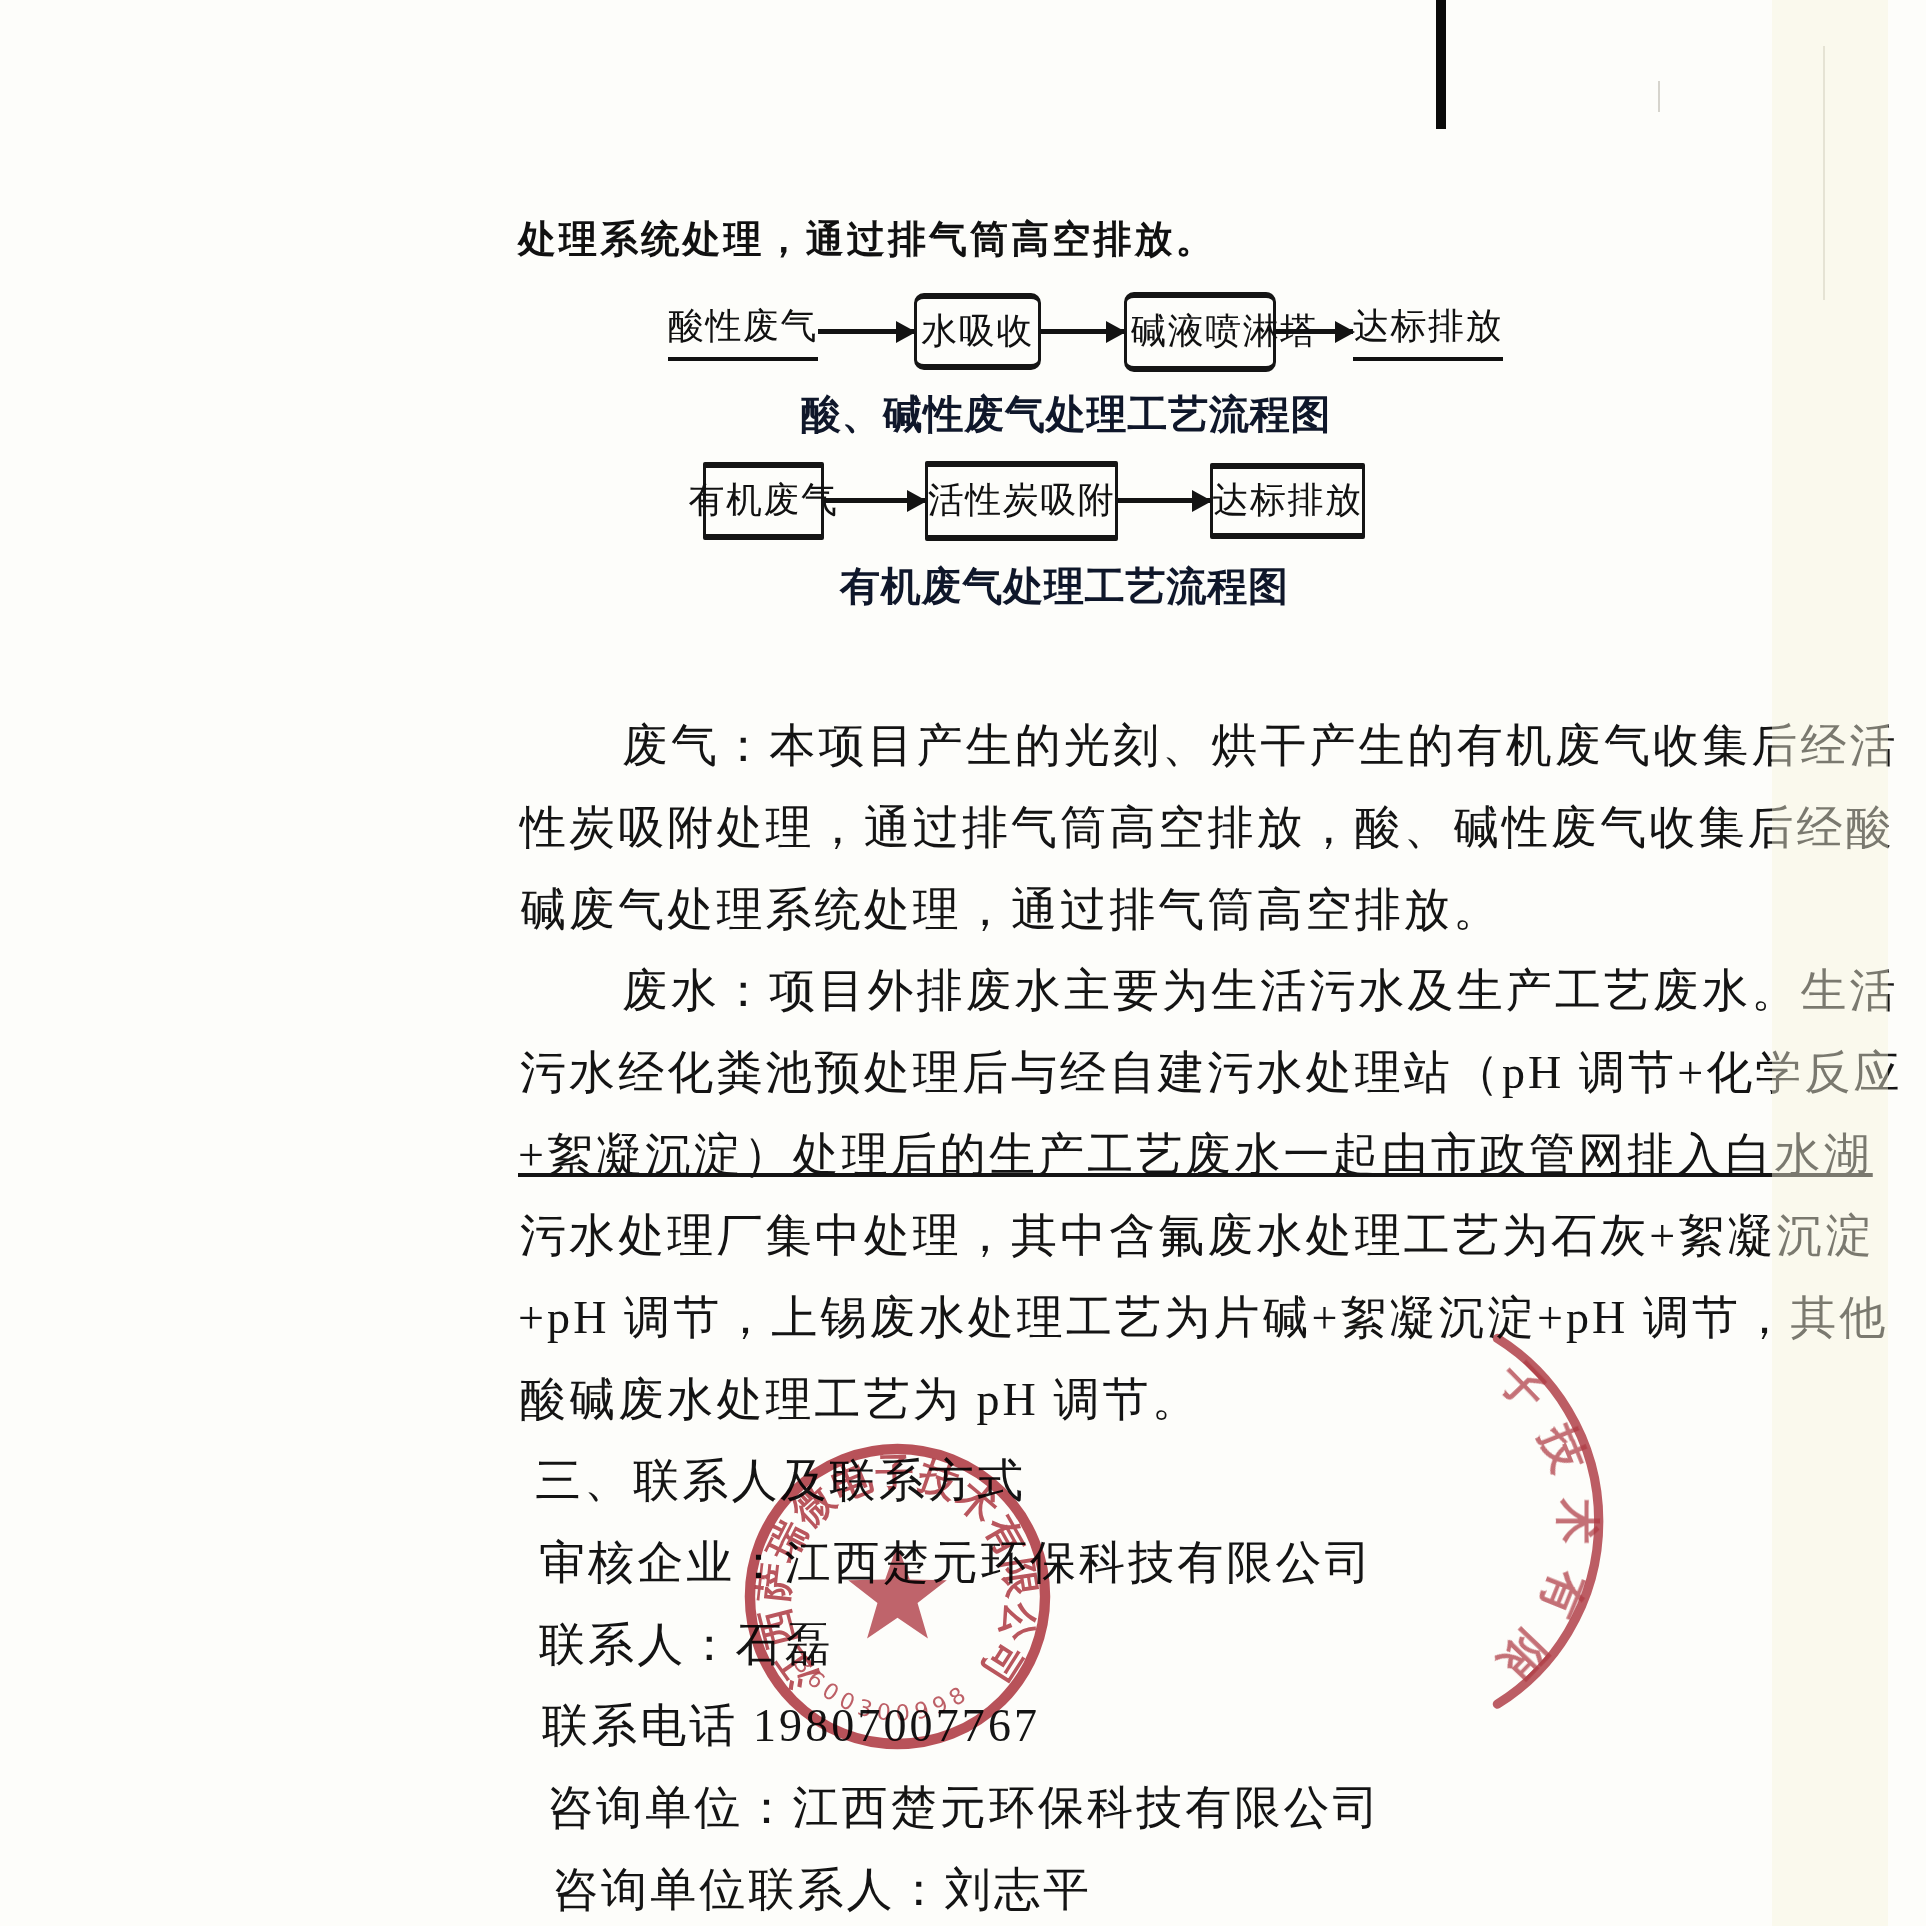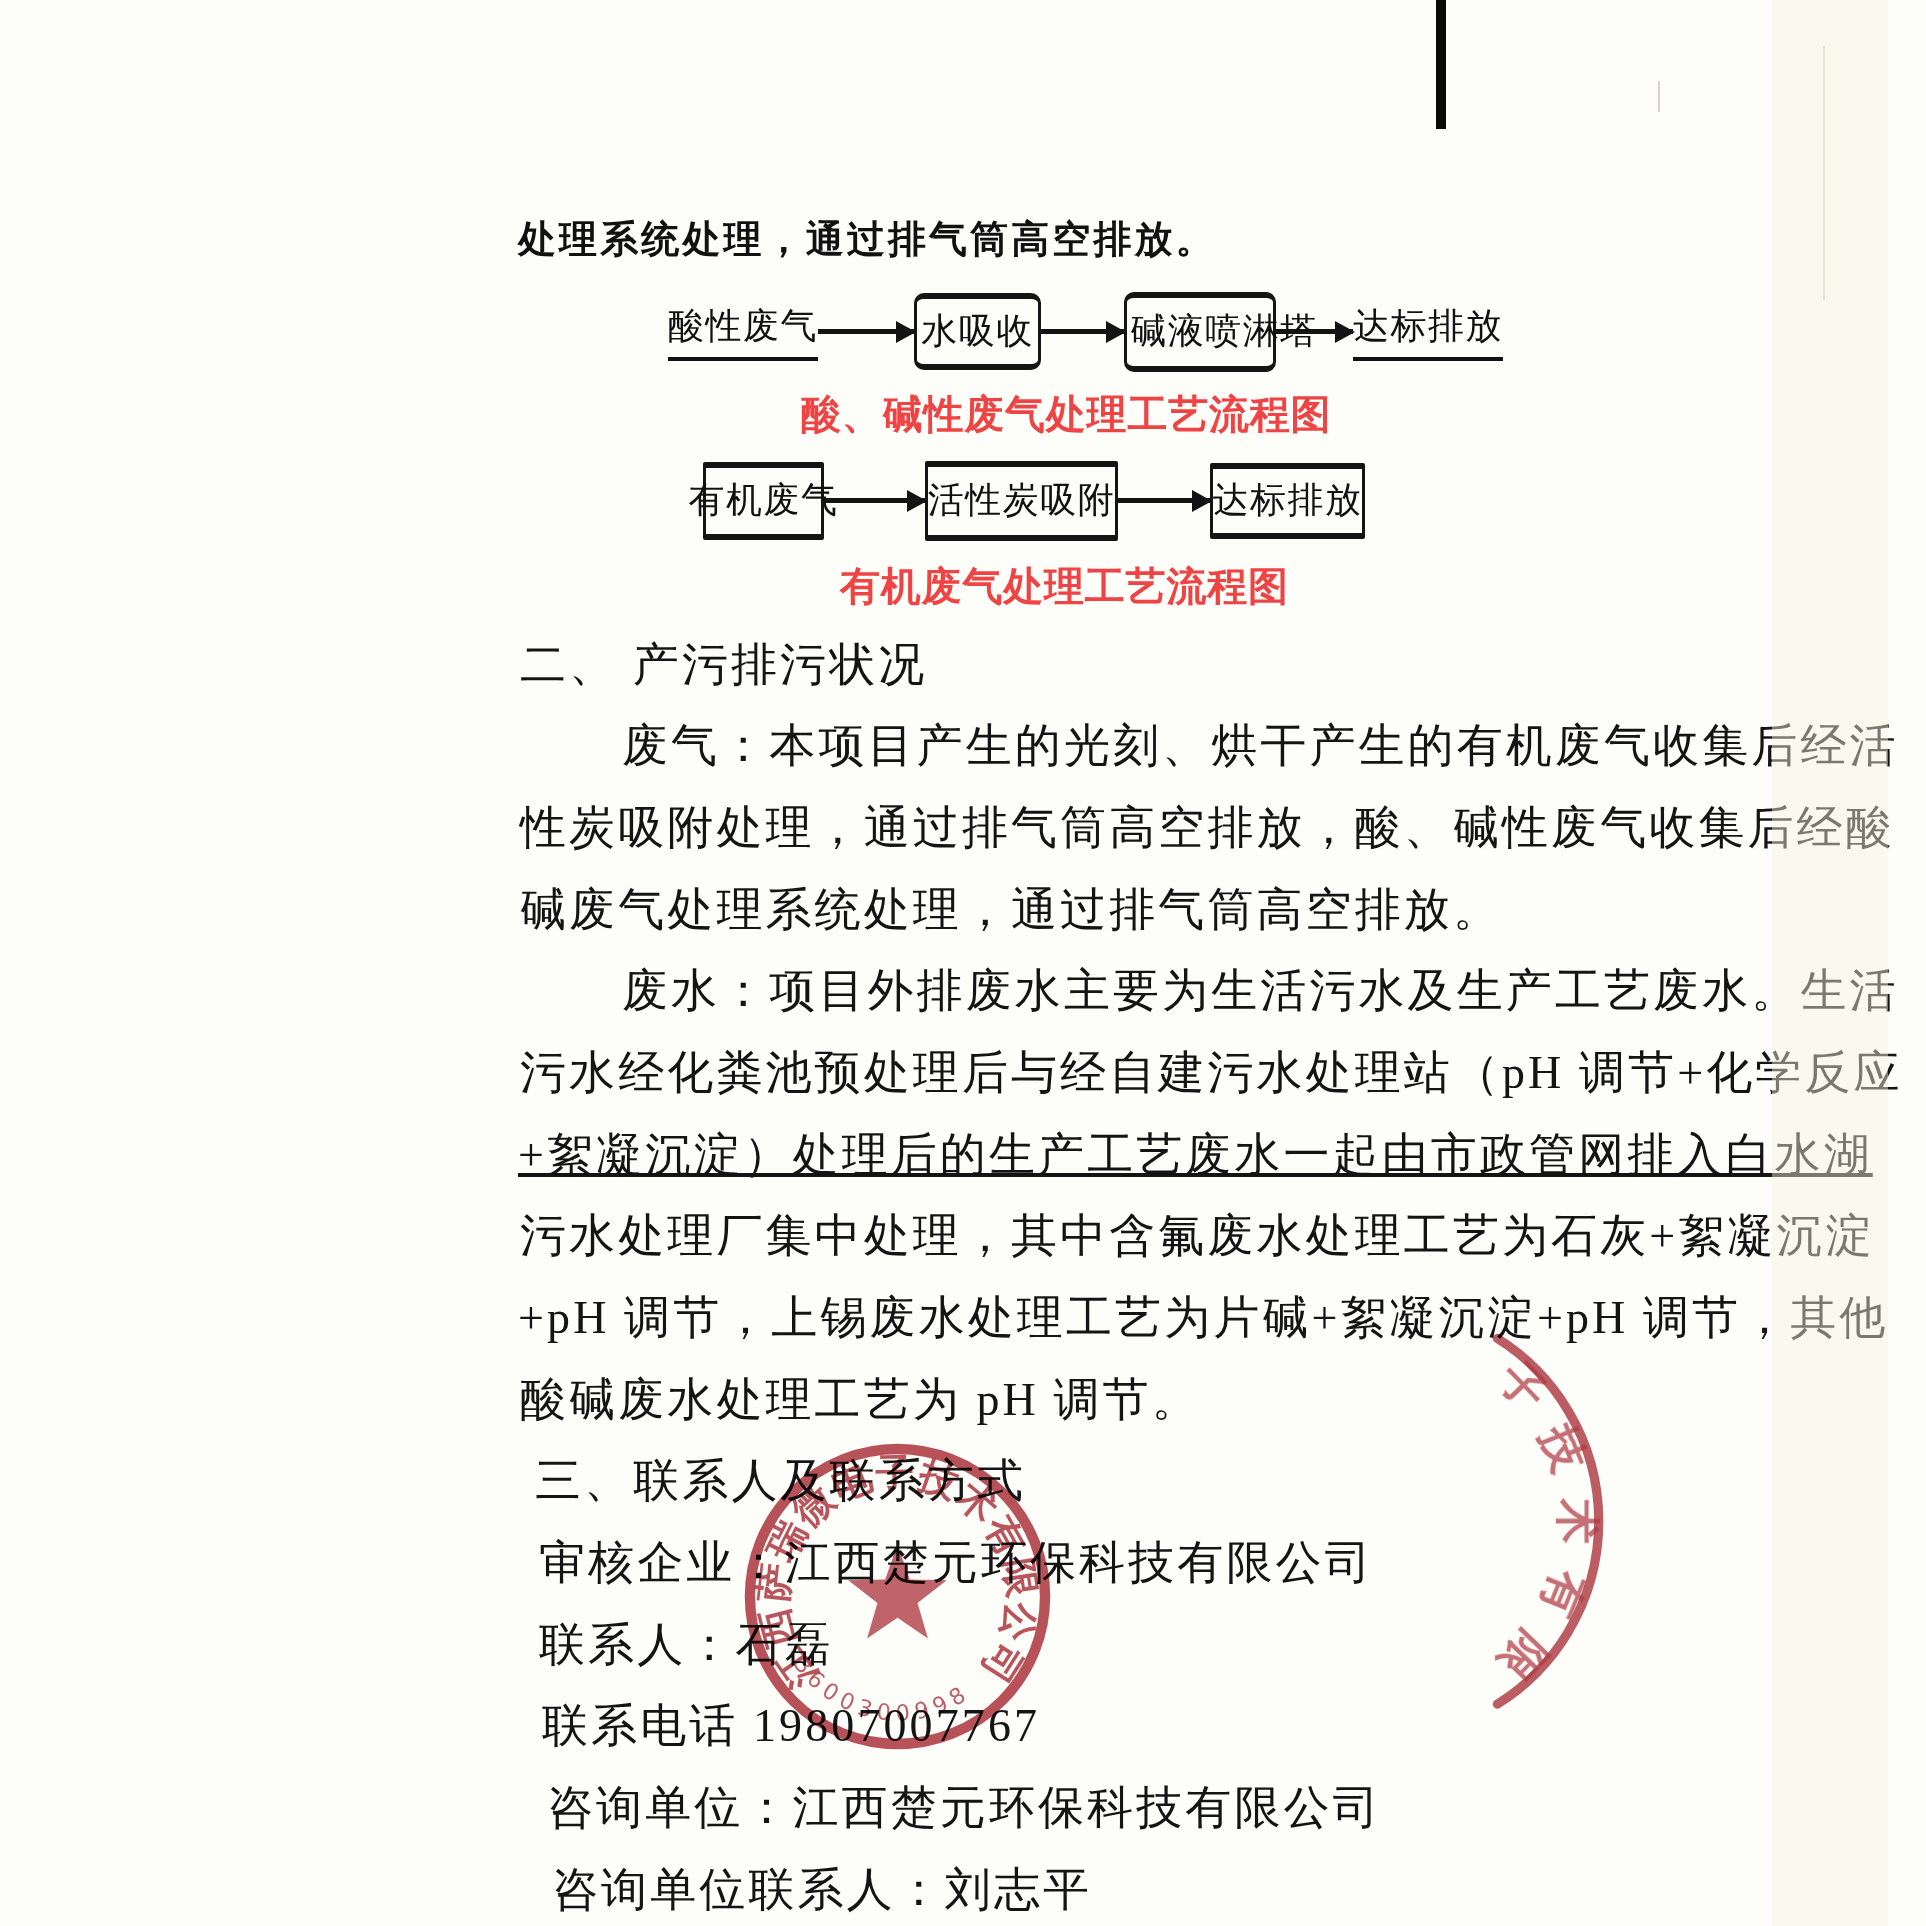--- a/index.html
+++ b/index.html
@@ -22,21 +22,21 @@
   .rd{border-radius:10px;}
   .sq{border-radius:1.9px;}
   .flabel{font-size:36px;letter-spacing:1.5px;white-space:nowrap;}
   .ul{border-bottom:4.6px solid #111;padding-bottom:6.2px;}
   .arrow{position:relative;height:4.6px;background:#131313;flex:none;}
   .arrow .head{
     position:absolute;right:-1.5px;top:50%;transform:translateY(-50%);
     width:0;height:0;border-left:20px solid #131313;
     border-top:11.6px solid transparent;border-bottom:11.6px solid transparent;
   }
-  .ftitle{position:absolute;font-weight:700;font-size:40px;letter-spacing:0.8px;white-space:nowrap;color:#ef4444;}
+  .ftitle{position:absolute;font-weight:700;font-size:40px;letter-spacing:0.8px;white-space:nowrap;color:#0f172a;}
   .seal-svg{position:absolute;mix-blend-mode:multiply;}
   .artifact{position:absolute;}
 </style>
 </head>
 <body>
 
 <div class="page">
 
   <div class="intro" style="left:518px;top:214px;position:absolute;">处理系统处理，通过排气筒高空排放。</div>
 
@@ -63,21 +63,20 @@
         <span class="head"></span>
       </span>
     <span class="fbox sq" style="width:193px;height:80px;">活性炭吸附</span>
     <span class="arrow" style="width:92px;">
         <span class="head"></span>
       </span>
     <span class="fbox sq" style="width:155px;height:76px;">达标排放</span>
   </div>
   <div class="ftitle" style="left:840px;top:559px;">有机废气处理工艺流程图</div>
 
-  <div class="txt" style="left:520px;top:634px;">二、 产污排污状况</div>
   <div class="txt" style="left:622px;top:715px;">废气：本项目产生的光刻、烘干产生的有机废气收集后经活</div>
   <div class="txt" style="left:520px;top:797px;">性炭吸附处理，通过排气筒高空排放，酸、碱性废气收集后经酸</div>
   <div class="txt" style="left:520px;top:879px;">碱废气处理系统处理，通过排气筒高空排放。</div>
   <div class="txt" style="left:622px;top:960px;">废水：项目外排废水主要为生活污水及生产工艺废水。生活</div>
   <div class="txt" style="left:520px;top:1042px;">污水经化粪池预处理后与经自建污水处理站（pH 调节+化学反应</div>
   <div class="txt" style="left:518px;top:1124px;text-decoration:underline;">+絮凝沉淀）处理后的生产工艺废水一起由市政管网排入白水湖</div>
   <div class="txt" style="left:520px;top:1205px;">污水处理厂集中处理，其中含氟废水处理工艺为石灰+絮凝沉淀</div>
   <div class="txt" style="left:518px;top:1287px;">+pH 调节，上锡废水处理工艺为片碱+絮凝沉淀+pH 调节，其他</div>
   <div class="txt" style="left:520px;top:1369px;">酸碱废水处理工艺为 pH 调节。</div>
   <div class="txt" style="left:535px;top:1450px;">三、联系人及联系方式</div>

